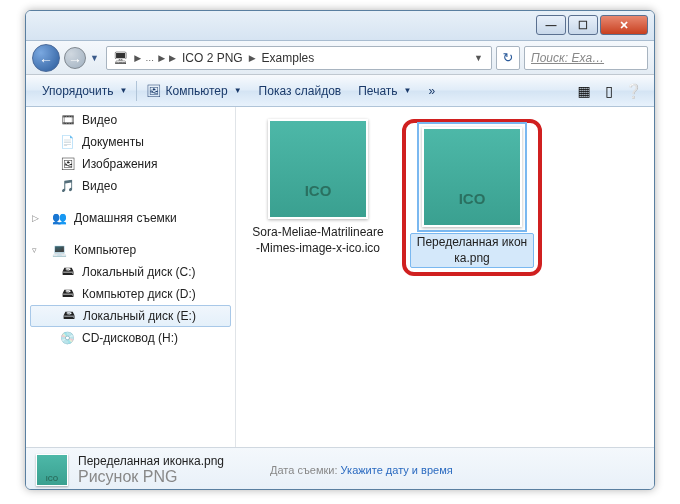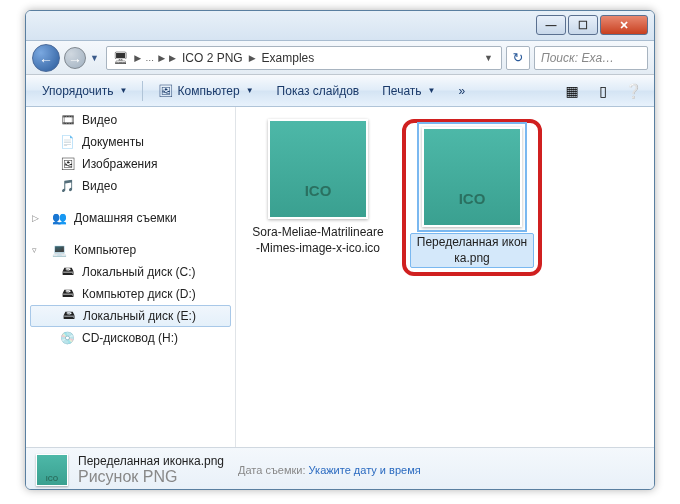--- a/index.html
+++ b/index.html
@@ -19,24 +19,24 @@
 .navbar { height: 34px; background: linear-gradient(to bottom, #f4f8fc, #e4ecf4); display: flex; align-items: center; padding: 0 6px; gap: 4px; border-bottom: 1px solid #c0c8d0; }
 .nav-back, .nav-fwd { width: 28px; height: 28px; border-radius: 50%; border: 1px solid #4a6a9a; background: radial-gradient(circle at 30% 30%, #7aa8e0, #2a5a9a); color: #fff; display: flex; align-items: center; justify-content: center; font-size: 14px; }
 .nav-fwd { width: 22px; height: 22px; background: radial-gradient(circle at 30% 30%, #d0d8e0, #a0b0c0); border-color: #808890; }
 .nav-drop { width: 12px; color: #3a5a8a; font-size: 9px; }
 .breadcrumb-bar { flex: 1; display: flex; align-items: center; border: 1px solid #a8b4c0; background: #fff; height: 24px; border-radius: 2px; padding: 0 2px; }
 .bc-item { display: flex; align-items: center; font-size: 12px; color: #333; padding: 0 4px; height: 22px; }
 .bc-sep { font-size: 9px; color: #555; padding: 0 2px; }
 .bc-grow { flex: 1; }
 .bc-drop { font-size: 9px; color: #555; padding: 0 6px; }
 .refresh-btn { width: 24px; height: 24px; border: 1px solid #a8b4c0; background: #fff; display: flex; align-items: center; justify-content: center; color: #2a5a9a; font-size: 13px; border-radius: 2px; }
-.search-box { width: 114px; height: 24px; border: 1px solid #a8b4c0; background: #fff; border-radius: 2px; padding: 0 6px; font-size: 12px; font-style: italic; color: #888; display: flex; align-items: center; }
-
-
-.toolbar { height: 32px; background: linear-gradient(to bottom, #f8fafd, #e0ecf8 48%, #d4e4f4 52%, #e8f2fc); border-bottom: 1px solid #b0c4d8; display: flex; align-items: center; padding: 0 8px; gap: 7px; }
+.search-box { width: 124px; height: 24px; border: 1px solid #a8b4c0; background: #fff; border-radius: 2px; padding: 0 6px; font-size: 12px; font-style: italic; color: #888; display: flex; align-items: center; text-decoration: underline; }
+
+
+.toolbar { height: 32px; background: linear-gradient(to bottom, #f8fafd, #e0ecf8 48%, #d4e4f4 52%, #e8f2fc); border-bottom: 1px solid #b0c4d8; display: flex; align-items: center; padding: 0 8px; gap: 1px; }
 .tb-btn { display: flex; align-items: center; font-size: 12px; color: #1a3a6a; padding: 3px 8px; gap: 4px; border-radius: 2px; }
 .tb-drop { font-size: 8px; color: #1a3a6a; margin-left: 2px; }
 .tb-sep { width: 1px; height: 20px; background: #b0c4d8; }
 .tb-spacer { flex: 1; }
 .tb-icon { width: 24px; height: 24px; display: flex; align-items: center; justify-content: center; font-size: 14px; }
 
 
 .body { display: flex; height: 340px; }
 
 
@@ -56,21 +56,21 @@
 .file-item.selected { border: 4px solid #d02020; border-radius: 12px; padding: 4px; }
 .file-item.selected .file-thumb { outline: 2px solid #7ab8f0; outline-offset: 3px; }
 .file-item.selected .file-name { background: #d4e8fa; border: 1px solid #7ab8f0; border-radius: 2px; padding: 1px 4px; }
 
 
 .details { height: 44px; border-top: 1px solid #d0d8e0; background: linear-gradient(to bottom, #f4f8fc, #e8f0f8); display: flex; align-items: center; padding: 4px 10px; gap: 10px; }
 .det-thumb { width: 32px; height: 32px; background: linear-gradient(to bottom, #4db8a8, #3aa090); border: 1px solid #fff; box-shadow: 0 1px 2px rgba(0,0,0,0.3); display: flex; align-items: flex-end; justify-content: center; font-size: 7px; font-weight: bold; color: #2a7060; padding-bottom: 3px; }
 .det-info { display: flex; flex-direction: column; }
 .det-name { font-size: 12px; color: #222; }
 .det-type { font-size: 16px; color: #888; }
-.det-meta { font-size: 11px; color: #888; margin-left: 4px; }
+.det-meta { font-size: 11px; color: #888; margin-left: 36px; }
 .det-meta .link { color: #2a6ac0; }
 </style>
 </head>
 <body>
 
 <div class="window">
 
   <div class="titlebar">
     <div class="win-controls">
       <div class="win-btn win-min">—</div>

